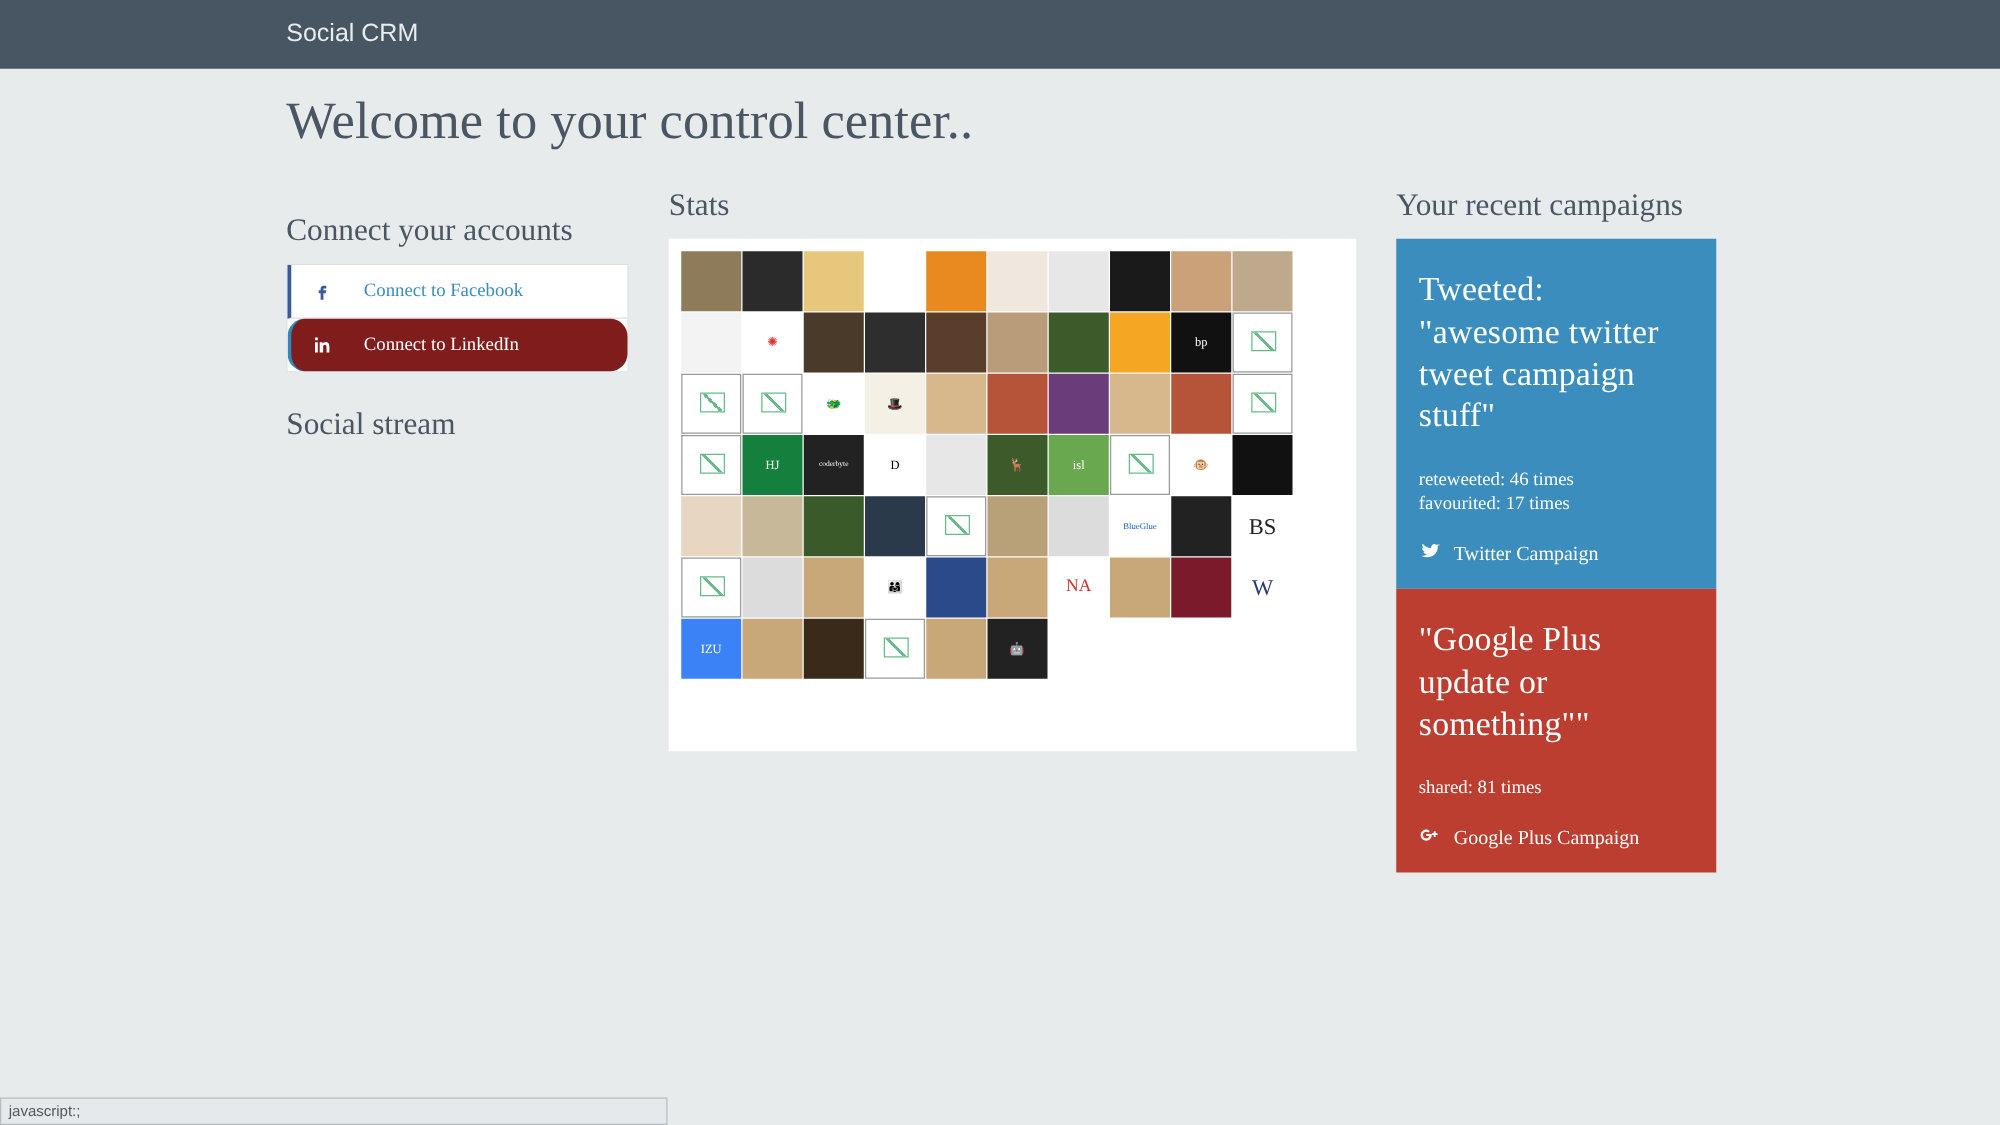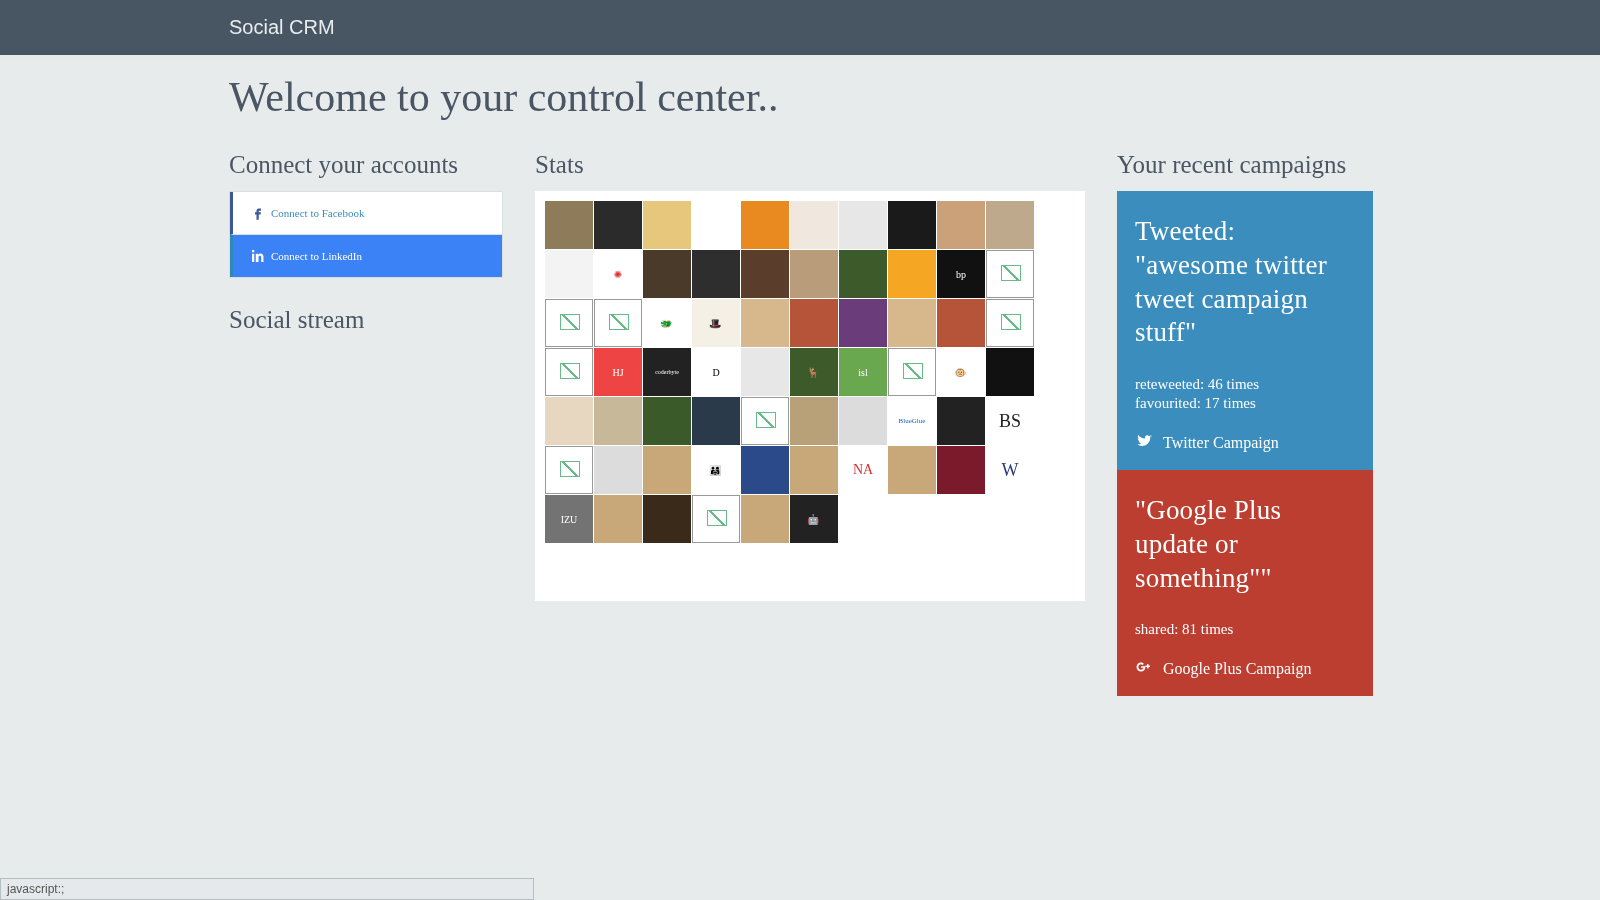--- a/index.html
+++ b/index.html
@@ -74,43 +74,43 @@
     font-weight: 300;
     color: #4a5663;
     margin-bottom: 12px;
   }
 
   .columns {
     display: flex;
     gap: 32px;
     align-items: flex-start;
   }
-  .col-left  { width: 274px; flex-shrink: 0; }
+  .col-left  { width: 274px; flex-shrink: 0; margin-top: 20px; }
   .col-mid   { width: 550px; flex-shrink: 0; }
   .col-right { width: 256px; flex-shrink: 0; }
 
   
   .connect-list {
     border: 1px solid #dadfe1;
     background: #fff;
   }
   .connect-item {
     display: flex;
     align-items: center;
-    gap: 4px;
+    gap: 24px;
     padding: 12px 16px;
-    font-size: 11px;
+    font-size: 15px;
     cursor: pointer;
     border-bottom: 1px solid #dadfe1;
   }
   .connect-item:last-child { border-bottom: none; }
   .connect-item.fb { border-left: 3px solid #3b5998; color: #3b8dbd; }
   .connect-item.tw { border-left: 3px solid #1da1f2; color: #3b8dbd; }
   .connect-item.gp { border-left: 3px solid #d34836; color: #3b8dbd; }
-  .connect-item.li { background: #3b82f6; color: #fff; border-left: 3px solid #2d88bb; }
+  .connect-item.li { background: #7f1d1d; color: #fff; border-left: 3px solid #2d88bb; border-radius: 14px; }
   .conn-icon { width: 18px; height: 18px; display:flex; align-items:center; justify-content:center; flex-shrink:0; }
   .conn-icon svg { width:18px; height:18px; }
 
   .stream-title { margin-top: 28px; }
 
   
   .stats-box {
     background: #fff;
     padding: 10px;
     min-height: 410px;
@@ -250,21 +250,21 @@
             <div class="avatar broken"></div>
             <div class="avatar" style="background: rgb(255, 255, 255); color: rgb(0, 170, 0);">🐲</div>
             <div class="avatar" style="background: rgb(245, 240, 230); color: rgb(34, 34, 34);">🎩</div>
             <div class="avatar" style="background: rgb(214, 184, 140);"></div>
             <div class="avatar" style="background: rgb(182, 84, 58);"></div>
             <div class="avatar" style="background: rgb(106, 60, 122);"></div>
             <div class="avatar" style="background: rgb(214, 184, 140);"></div>
             <div class="avatar" style="background: rgb(182, 84, 58);"></div>
             <div class="avatar broken"></div>
             <div class="avatar broken"></div>
-            <div class="avatar" style="background: #ef4444;">HJ</div>
+            <div class="avatar" style="background: #15803d;">HJ</div>
             <div class="avatar" style="background: rgb(34, 34, 34); font-size: 6px;">coderbyte</div>
             <div class="avatar" style="background: rgb(255, 255, 255); color: rgb(0, 0, 0);">D</div>
             <div class="avatar" style="background: rgb(231, 231, 231);"></div>
             <div class="avatar" style="background: rgb(60, 90, 42);">🦌</div>
             <div class="avatar" style="background: rgb(106, 168, 79);">isl</div>
             <div class="avatar broken"></div>
             <div class="avatar" style="background: rgb(255, 255, 255); color: rgb(204, 51, 51);">🐵</div>
             <div class="avatar" style="background: rgb(17, 17, 17);"></div>
             <div class="avatar" style="background: rgb(231, 215, 192);"></div>
             <div class="avatar" style="background: rgb(200, 184, 154);"></div>
@@ -279,21 +279,21 @@
             <div class="avatar broken"></div>
             <div class="avatar" style="background: rgb(220, 220, 220);"></div>
             <div class="avatar" style="background: rgb(200, 168, 120);"></div>
             <div class="avatar" style="background: rgb(255, 255, 255);">👨‍👩‍👧</div>
             <div class="avatar" style="background: rgb(42, 74, 138);"></div>
             <div class="avatar" style="background: rgb(200, 168, 120);"></div>
             <div class="avatar" style="background: rgb(255, 255, 255); color: rgb(204, 51, 51); font-size: 14px;">NA</div>
             <div class="avatar" style="background: rgb(200, 168, 120);"></div>
             <div class="avatar" style="background: rgb(122, 26, 42);"></div>
             <div class="avatar" style="background: rgb(255, 255, 255); color: rgb(42, 58, 122); font-size: 18px;">W</div>
-            <div class="avatar" style="background: #737373; font-size: 10px;">IZU</div>
+            <div class="avatar" style="background: #3b82f6; font-size: 10px;">IZU</div>
             <div class="avatar" style="background: rgb(200, 168, 120);"></div>
             <div class="avatar" style="background: rgb(58, 42, 26);"></div>
             <div class="avatar broken"></div>
             <div class="avatar" style="background: rgb(200, 168, 120);"></div>
             <div class="avatar" style="background: rgb(34, 34, 34); color: rgb(102, 204, 51);">🤖</div>
           </div>
       </div>
     </div>
 
     <div class="col-right">

